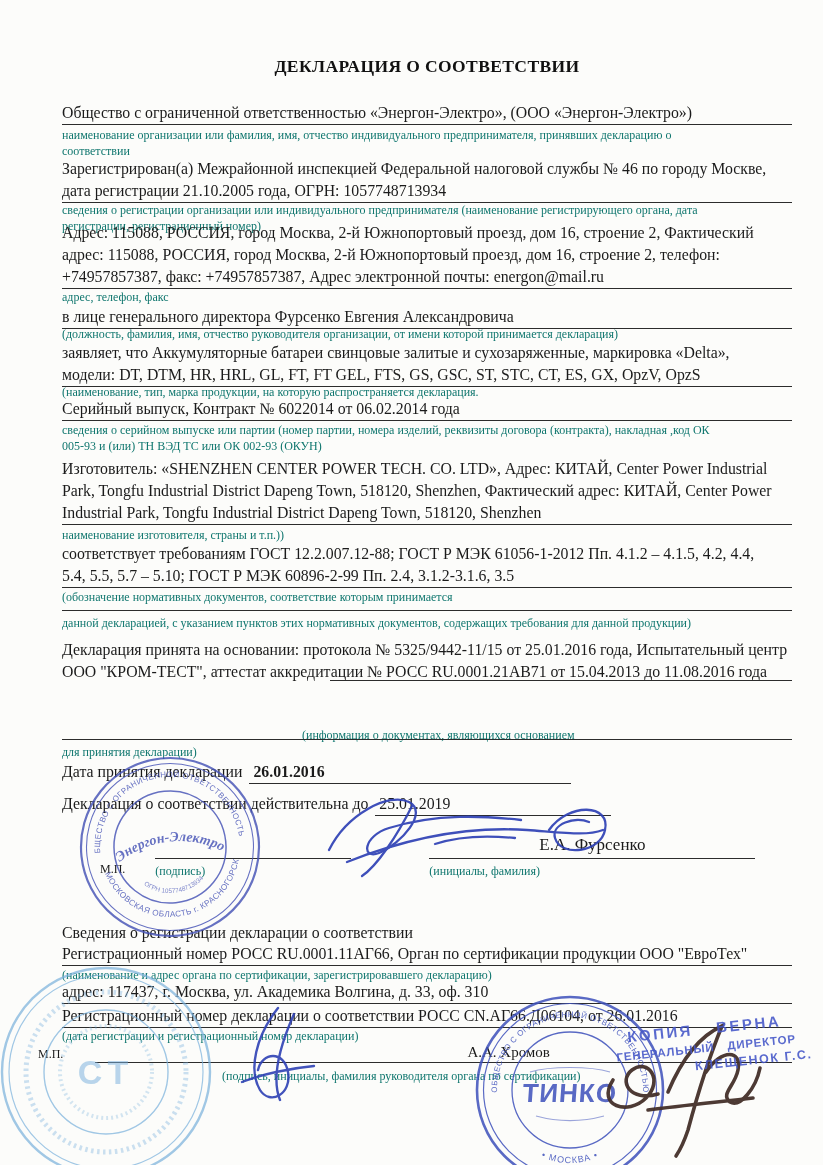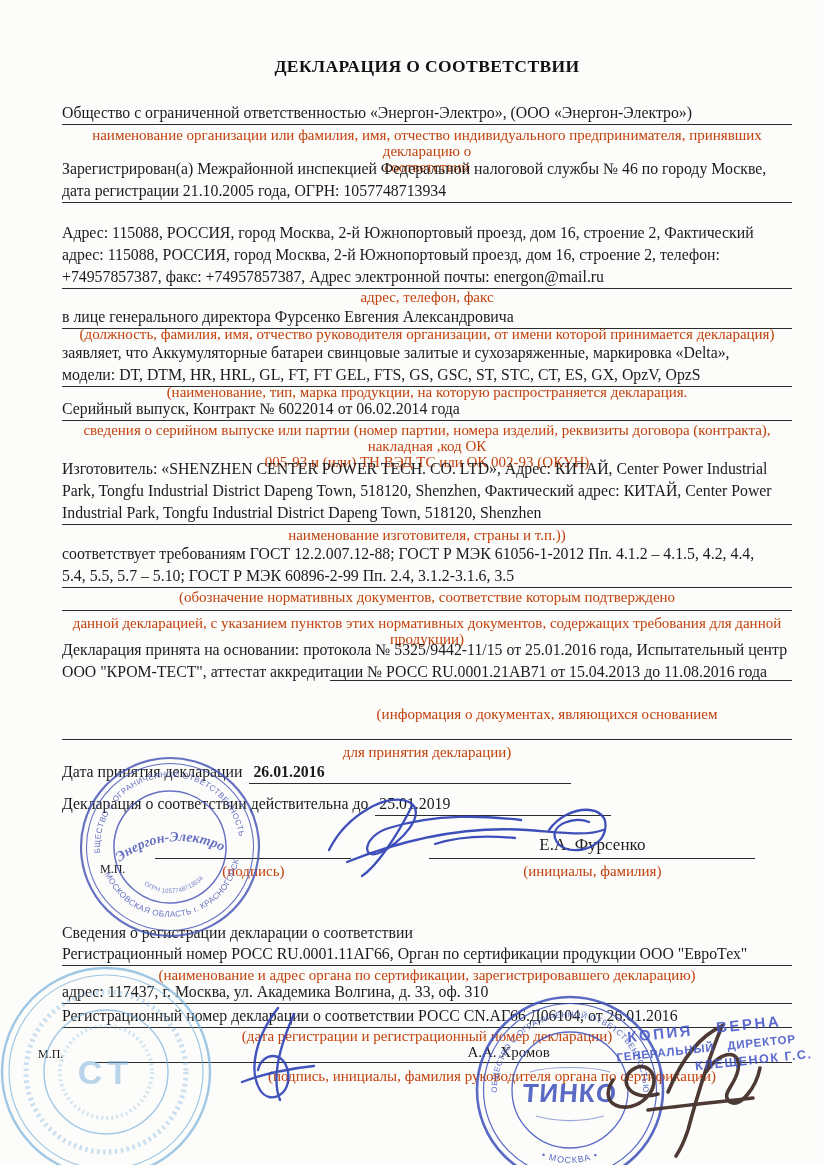--- a/index.html
+++ b/index.html
@@ -4,21 +4,21 @@
 <style>
   html,body { margin:0; padding:0; background:#ffffff; }
   .page {
     position:relative; width:823px; height:1165px;
     background:#fcfcfa; overflow:hidden;
     font-family:"Liberation Serif", serif; color:#1b1b1b;
   }
   .b { position:absolute; left:62px; width:730px; }
   .line { font-size:15.8px; line-height:22px; }
   .ul { border-bottom:1.7px solid #2c2c2c; }
-  .cap { font-size:15px; line-height:16px; text-align:center; color:#c2410c; }
+  .cap { font-size:12px; line-height:16px; text-align:left; color:#0f766e; }
   .rule { border-top:1.6px solid #2c2c2c; height:0; }
   .title { text-align:center; font-weight:bold; font-size:17.5px; letter-spacing:0.4px; color:#111; }
   .fieldrow { display:flex; }
   .fieldrow .lbl { white-space:nowrap;text-align:center; }
   .fieldrow .val { border-bottom:1.7px solid #2c2c2c; margin-left:7px; padding-left:4px; }
   .val.w320 { width:318px;font-weight:bold; }
   .val.w232 { width:232px; }
   .sigflex { display:flex; align-items:flex-end; }
   .mp { font-size:12px; }
   .sigcol1 { width:196px; margin-left:30px; text-align:center; }
@@ -43,20 +43,24 @@
 
   <div class="b title" style="top:56px">ДЕКЛАРАЦИЯ О СООТВЕТСТВИИ</div>
 
   <div class="b line ul" style="top:102px">Общество с ограниченной ответственностью «Энергон-Электро», (ООО «Энергон-Электро»)</div>
   <div class="b cap" style="top:127px">
     <div>наименование организации или фамилия, имя, отчество индивидуального предпринимателя, принявших декларацию о</div>
     <div>соответствии</div>
   </div>
 
   <div class="b line ul" style="top:158px">Зарегистрирован(а) Межрайонной инспекцией Федеральной налоговой службы № 46 по городу Москве, дата регистрации 21.10.2005 года, ОГРН: 1057748713934</div>
+  <div class="b cap" style="top:202px">
+    <div>сведения о регистрации организации или индивидуального предпринимателя (наименование регистрирующего органа, дата</div>
+    <div>регистрации, регистрационный номер)</div>
+  </div>
 
   <div class="b line ul" style="top:222px">Адрес: 115088, РОССИЯ, город Москва, 2-й Южнопортовый проезд, дом 16, строение 2, Фактический адрес: 115088, РОССИЯ, город Москва, 2-й Южнопортовый проезд, дом 16, строение 2, телефон: +74957857387, факс: +74957857387, Адрес электронной почты: energon@mail.ru</div>
   <div class="b cap" style="top:289px">адрес, телефон, факс</div>
 
   <div class="b cap" style="top:326px">(должность, фамилия, имя, отчество руководителя организации, от имени которой принимается декларация)</div>
   <div class="b line ul" style="top:306px">в лице генерального директора Фурсенко Евгения Александровича</div>
 
   <div class="b line ul" style="top:342px">
     <span>заявляет, что Аккумуляторные батареи свинцовые залитые и сухозаряженные, маркировка «Delta»,</span><br>
     <span>модели: DT, DTM, HR, HRL, GL, FT, FT GEL, FTS, GS, GSC, ST, STC, CT, ES, GX, OpzV, OpzS</span>
@@ -69,29 +73,29 @@
     <div>005-93 и (или) ТН ВЭД ТС или ОК 002-93 (ОКУН)</div>
   </div>
 
   <div class="b line ul" style="top:458px">Изготовитель: «SHENZHEN CENTER POWER TECH. CO. LTD», Адрес: КИТАЙ, Center Power Industrial Park, Tongfu Industrial District Dapeng Town, 518120, Shenzhen, Фактический адрес: КИТАЙ, Center Power Industrial Park, Tongfu Industrial District Dapeng Town, 518120, Shenzhen</div>
   <div class="b cap" style="top:527px">наименование изготовителя, страны и т.п.))</div>
 
   <div class="b line ul" style="top:543px">
     <span>соответствует требованиям ГОСТ 12.2.007.12-88; ГОСТ Р МЭК 61056-1-2012 Пп. 4.1.2 – 4.1.5, 4.2, 4.4,</span><br>
     <span>5.4, 5.5, 5.7 – 5.10;  ГОСТ Р МЭК 60896-2-99 Пп. 2.4, 3.1.2-3.1.6, 3.5</span>
   </div>
-  <div class="b cap" style="top:589px">(обозначение нормативных документов, соответствие которым подтверждено</div>
+  <div class="b cap" style="top:589px">(обозначение нормативных документов, соответствие которым принимается</div>
   <div class="b rule" style="top:610px"></div>
   <div class="b cap" style="top:615px">данной декларацией, с указанием пунктов этих нормативных документов, содержащих требования для данной продукции)</div>
 
   <div class="b line" style="top:639px; position:absolute;">
     <span>Декларация принята на основании: протокола № 5325/9442-11/15 от 25.01.2016 года, Испытательный центр ООО "КРОМ-ТЕСТ", аттестат аккредитации № РОСС RU.0001.21АВ71 от 15.04.2013 до 11.08.2016 года</span>
     <span class="rule" style="position:absolute; left:268px; right:0; bottom:2px;"></span>
   </div>
-  <div class="b cap" style="top:706px; left:302px; width:490px;">(информация о документах, являющихся основанием</div>
+  <div class="b cap" style="top:727px; left:302px; width:490px;">(информация о документах, являющихся основанием</div>
   <div class="b rule" style="top:739px"></div>
   <div class="b cap" style="top:744px">для принятия декларации)</div>
 
   <div class="b line fieldrow" style="top:761px">
     <span class="lbl">Дата принятия декларации</span>
     <span class="val w320">26.01.2016</span>
   </div>
 
   <div class="b line fieldrow" style="top:793px">
     <span class="lbl">Декларация о соответствии действительна до</span>

